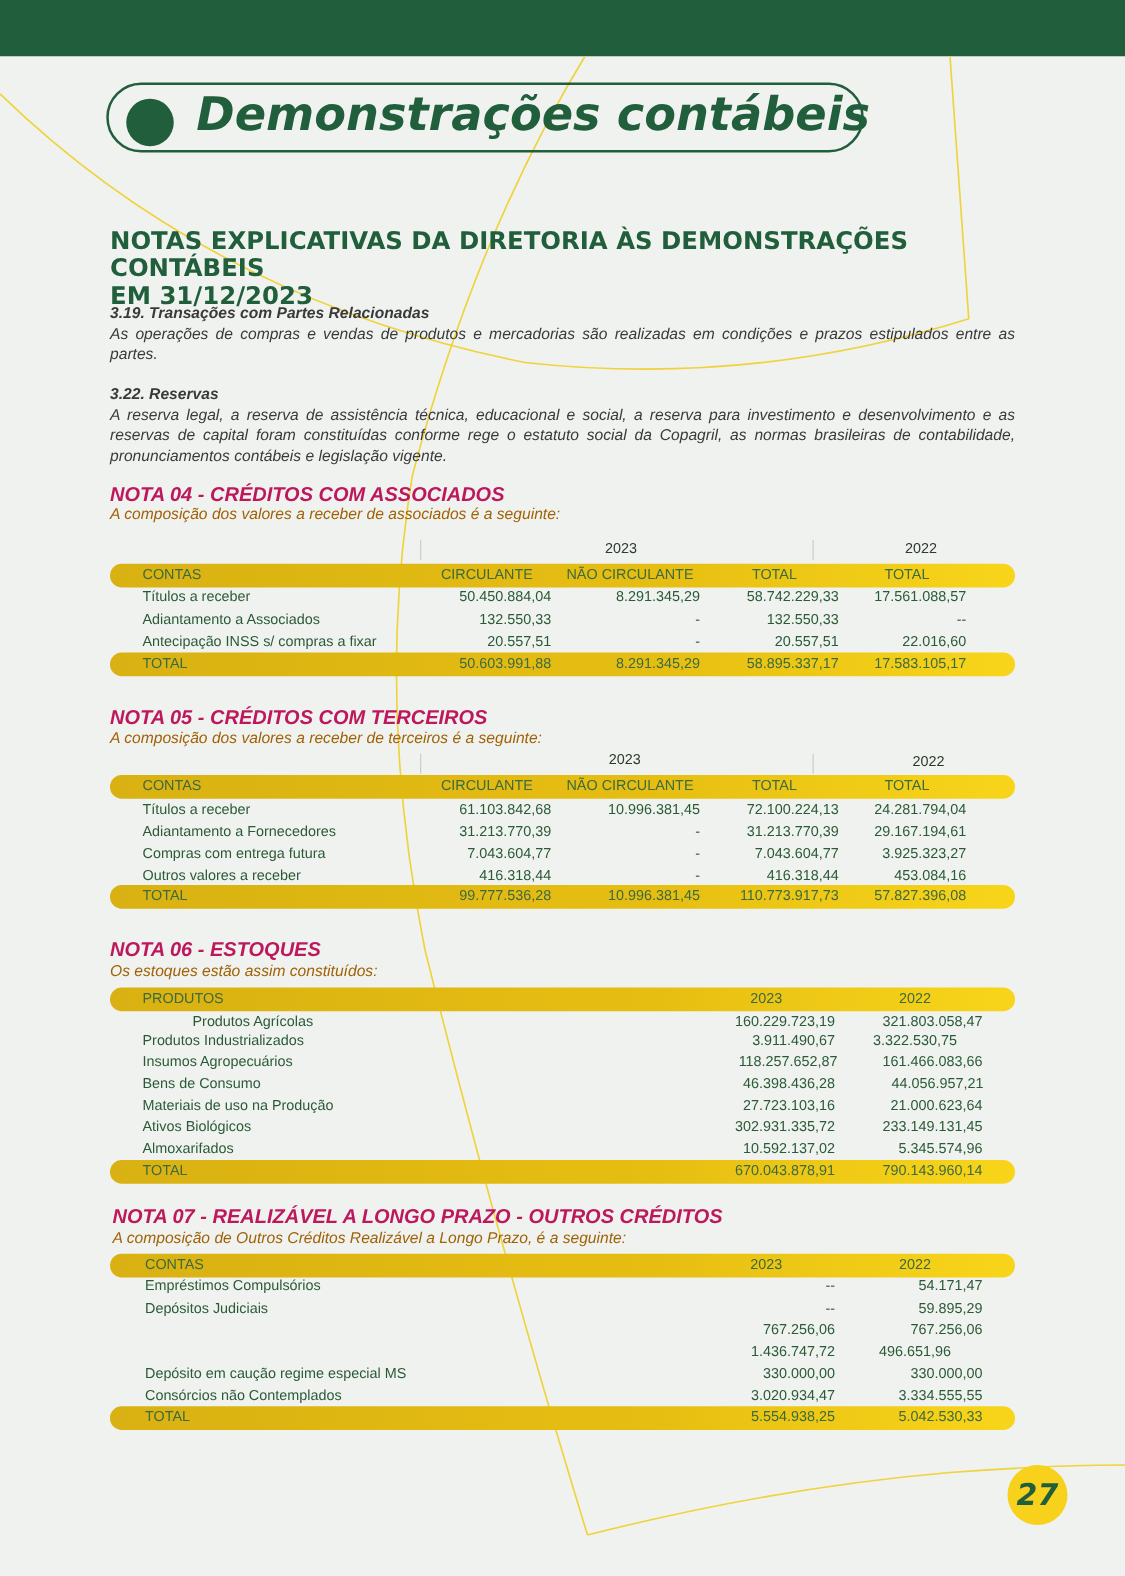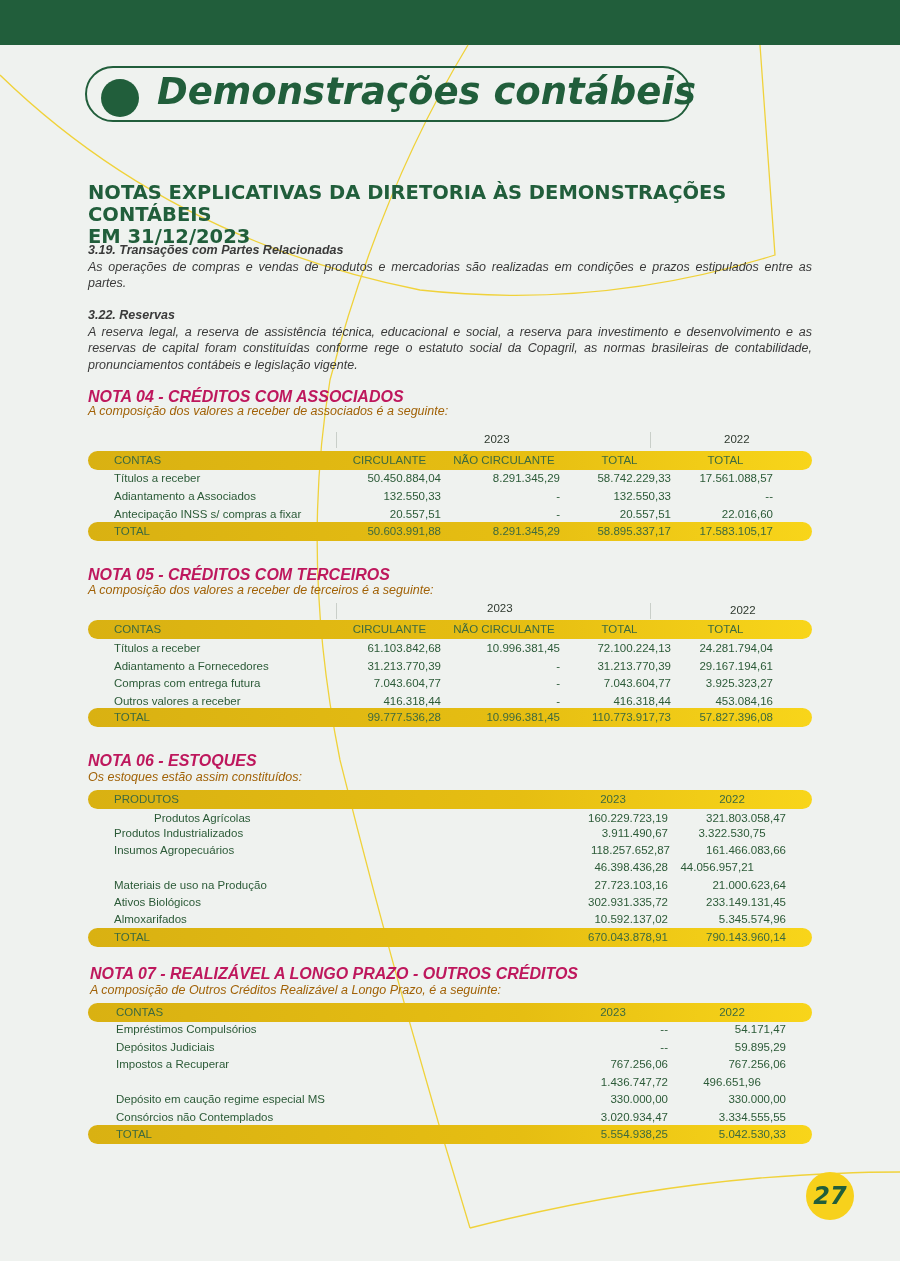--- a/index.html
+++ b/index.html
@@ -203,22 +203,23 @@
       <div class="cell l" style="left: 26px; width: 400px;">Produtos Industrializados</div>
       <div class="cell r" style="left: 470px; width: 110px;">3.911.490,67</div>
       <div class="cell r" style="left: 590px; width: 108px; text-align: center;">3.322.530,75</div>
     </div>
     <div class="row body" style="top: 842px;">
       <div class="cell l" style="left: 26px; width: 400px;">Insumos Agropecuários</div>
       <div class="cell r" style="left: 472px; width: 110px;">118.257.652,87</div>
       <div class="cell r" style="left: 590px; width: 108px;">161.466.083,66</div>
     </div>
     <div class="row body" style="top: 859px;">
+      <div class="cell l" style="left: 26px; width: 400px;">Bens de Consumo</div>
       <div class="cell r" style="left: 470px; width: 110px;">46.398.436,28</div>
-      <div class="cell r" style="left: 558px; width: 108px;">44.056.957,21</div>
+      <div class="cell r" style="left: 608px; width: 108px; text-align: center;">44.056.957,21</div>
     </div>
     <div class="row body" style="top: 877px;">
       <div class="cell l" style="left: 26px; width: 400px;">Materiais de uso na Produção</div>
       <div class="cell r" style="left: 470px; width: 110px;">27.723.103,16</div>
       <div class="cell r" style="left: 590px; width: 108px;">21.000.623,64</div>
     </div>
     <div class="row body" style="top: 894px;">
       <div class="cell l" style="left: 26px; width: 400px;">Ativos Biológicos</div>
       <div class="cell r" style="left: 470px; width: 110px;">302.931.335,72</div>
       <div class="cell r" style="left: 590px; width: 108px;">233.149.131,45</div>
@@ -249,21 +250,20 @@
       <div class="cell l" style="left: 28px; width: 400px;">Empréstimos Compulsórios</div>
       <div class="cell r" style="left: 470px; width: 110px;">--</div>
       <div class="cell r" style="left: 590px; width: 108px;">54.171,47</div>
     </div>
     <div class="row body" style="top: 1038.5px;">
       <div class="cell l" style="left: 28px; width: 400px;">Depósitos Judiciais</div>
       <div class="cell r" style="left: 470px; width: 110px;">--</div>
       <div class="cell r" style="left: 590px; width: 108px;">59.895,29</div>
     </div>
     <div class="row body" style="top: 1056px;">
-      <div class="cell l" style="left: 28px; width: 400px;">Impostos a Recuperar</div>
       <div class="cell r" style="left: 470px; width: 110px;">767.256,06</div>
       <div class="cell r" style="left: 590px; width: 108px;">767.256,06</div>
     </div>
     <div class="row body" style="top: 1073.5px;">
       <div class="cell r" style="left: 470px; width: 110px;">1.436.747,72</div>
       <div class="cell r" style="left: 590px; width: 108px; text-align: center;">496.651,96</div>
     </div>
     <div class="row body" style="top: 1091px;">
       <div class="cell l" style="left: 28px; width: 400px;">Depósito em caução regime especial MS</div>
       <div class="cell r" style="left: 470px; width: 110px;">330.000,00</div>

